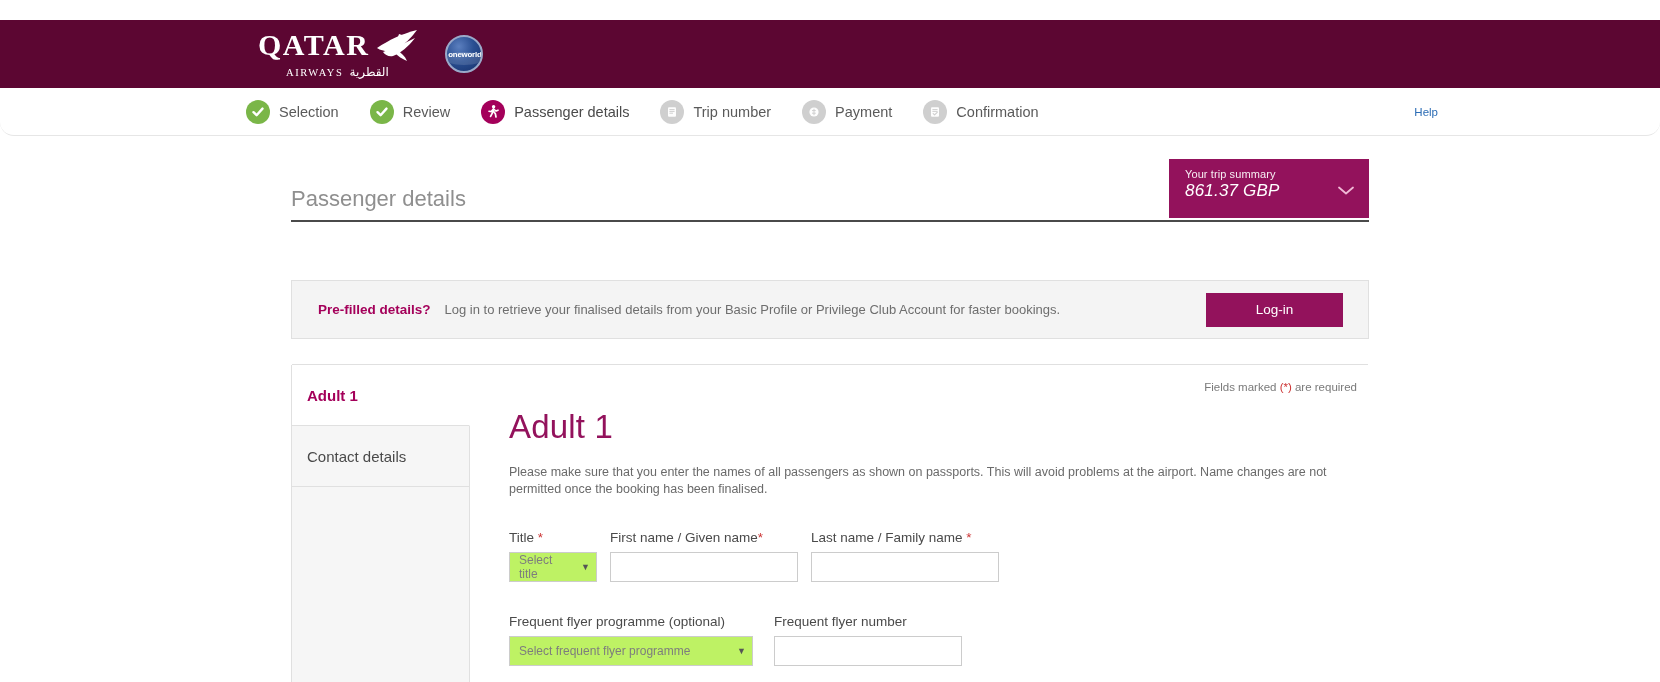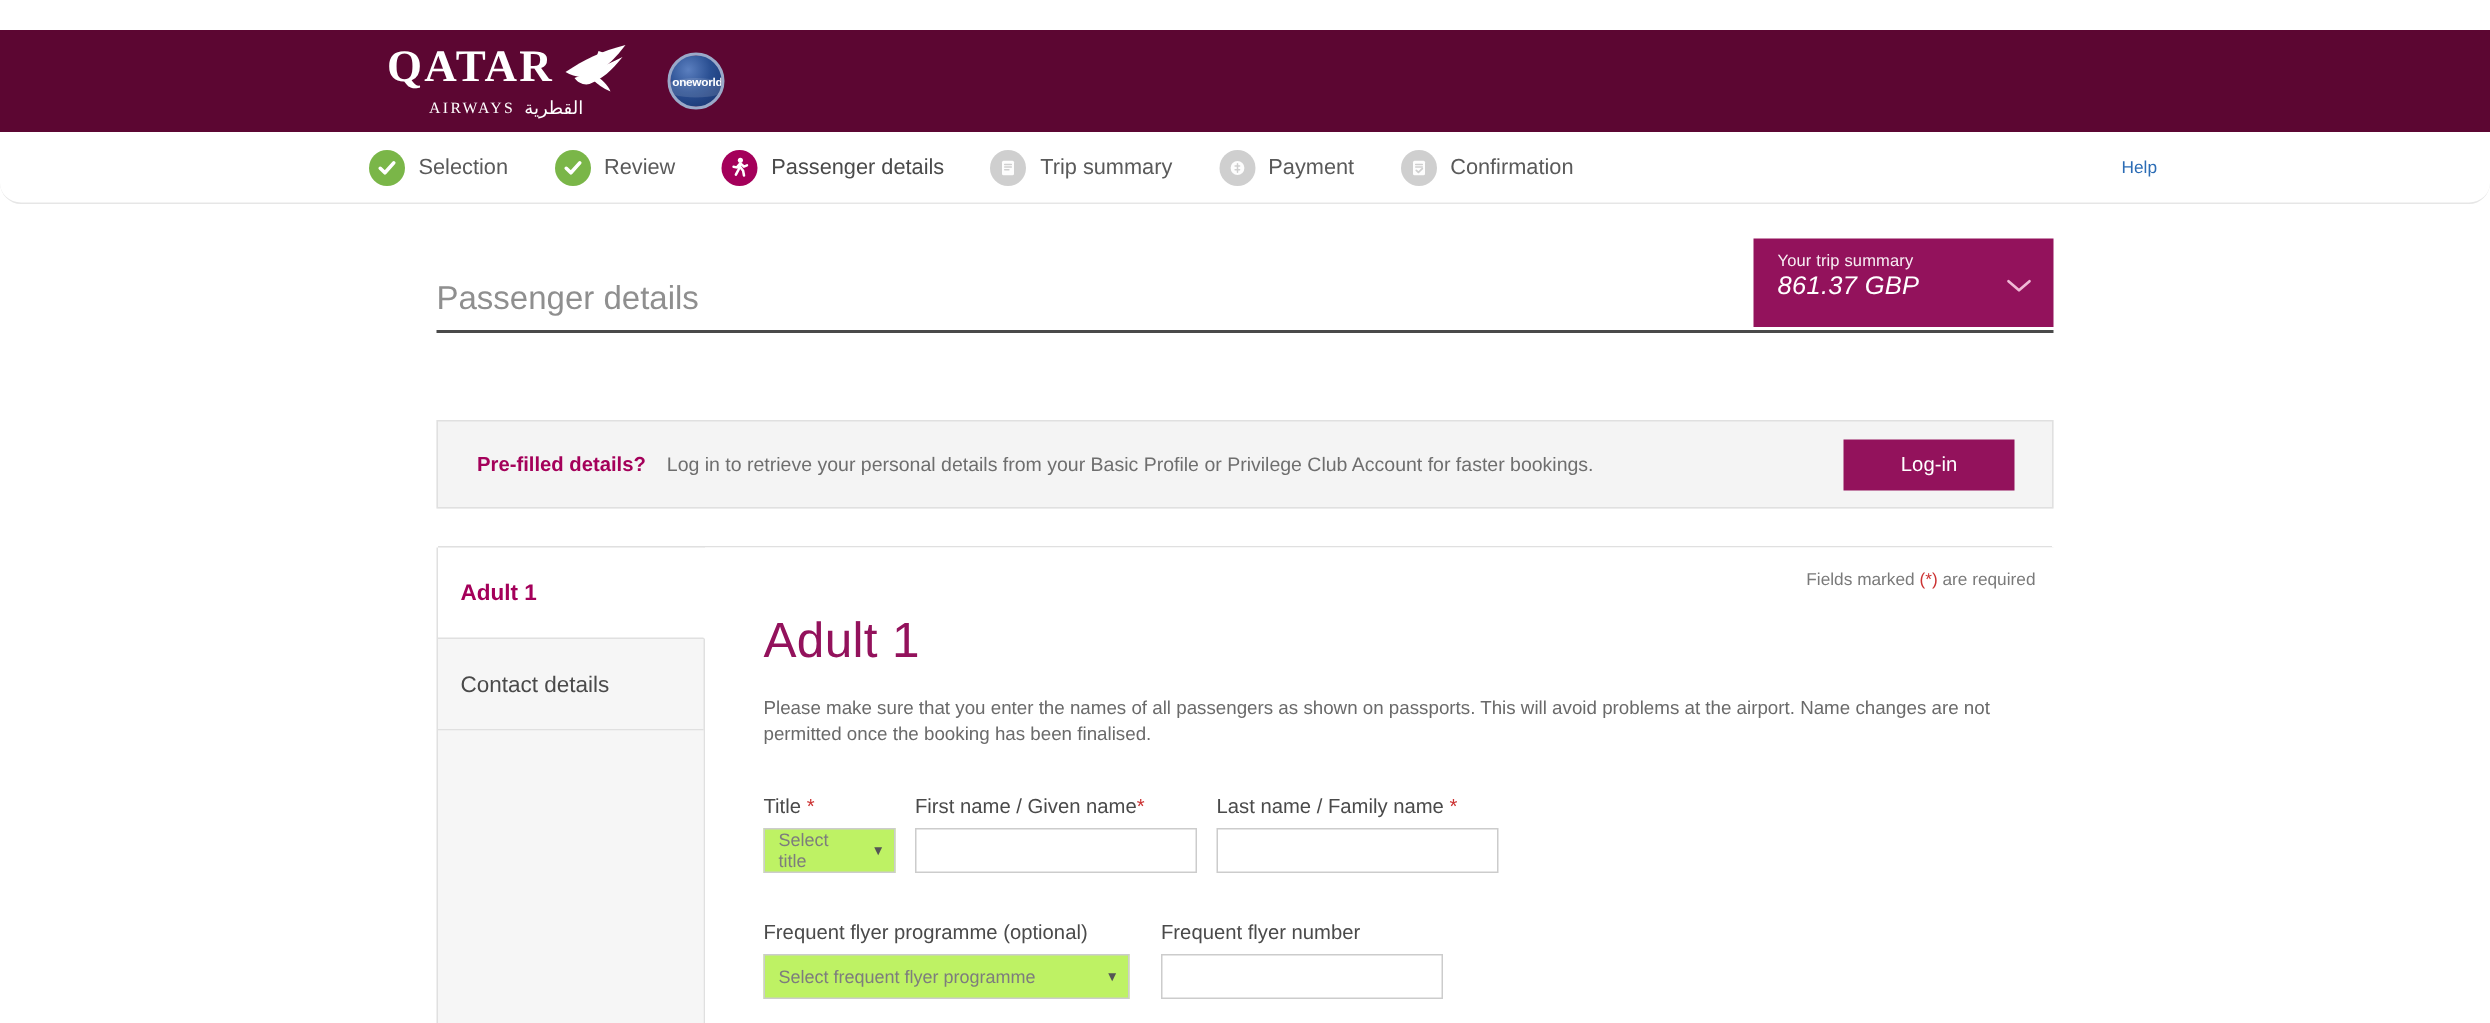--- a/index.html
+++ b/index.html
@@ -139,21 +139,21 @@
     display: flex; align-items: center;
     padding: 0 26px 0 26px;
     position: relative;
   }
   .prefill-strong { color: #a4005a; font-size: 13.5px; font-weight: bold; margin-right: 14px; }
   .prefill-text { color: #6e6e6e; font-size: 13px; }
   .prefill-text a { color: #6e6e6e; text-decoration: none; }
   .login-btn {
     position: absolute;
     right: 25px;
-    width: 114px; height: 34px;
+    width: 137px; height: 34px;
     background: #93125c;
     color: #fff;
     border: none;
     font-size: 13.5px;
     font-family: "Liberation Sans", sans-serif;
     cursor: pointer;
   }
 
   
   .panel {
@@ -309,21 +309,21 @@
     <span class="step-label active">Passenger details</span>
   </div>
 
   <div class="step">
     <span class="step-icon todo">
       <svg width="14" height="14" viewBox="0 0 14 14">
         <rect x="3" y="2.2" width="8" height="9.6" rx="1" fill="#ffffff" opacity=".95"></rect>
         <path d="M4.8 4.6 H9.2 M4.8 6.4 H9.2 M4.8 8.2 H7.6" stroke="#cfcfcf" stroke-width="1" stroke-linecap="round"></path>
       </svg>
     </span>
-    <span class="step-label">Trip summary</span>
+    <span class="step-label">Trip number</span>
   </div>
 
   <div class="step">
     <span class="step-icon todo">
       <svg width="14" height="14" viewBox="0 0 14 14">
         <circle cx="7" cy="7" r="4.6" fill="#ffffff" opacity=".95"></circle>
         <path d="M7 4.2 V9.8 M5.4 5.6 H8.4 M5.4 8.2 H8.4" stroke="#cfcfcf" stroke-width="1" stroke-linecap="round"></path>
       </svg>
     </span>
     <span class="step-label">Payment</span>
@@ -355,21 +355,21 @@
           <div class="ts-amount">861.37 GBP</div>
           <svg class="ts-chev" viewBox="0 0 18 11">
             <path d="M2 2.5 L9 8.5 L16 2.5" stroke="#f0b9d6" stroke-width="1.8" fill="none" stroke-linecap="round" stroke-linejoin="round"></path>
           </svg>
         </div>
       </div>
     </div>
 
     <div class="prefill">
       <span class="prefill-strong">Pre-filled details?</span>
-      <span class="prefill-text"><span>Log in to retrieve your personal details from your </span><a href="#">Basic Profile</a><span> or </span><a href="#">Privilege Club Account</a><span> for faster bookings.</span></span>
+      <span class="prefill-text"><span>Log in to retrieve your finalised details from your </span><a href="#">Basic Profile</a><span> or </span><a href="#">Privilege Club Account</a><span> for faster bookings.</span></span>
       <button class="login-btn">Log-in</button>
     </div>
 
     <div class="panel">
       <div class="panel-top-border"></div>
 
       <div class="side">
         <div class="side-tab active">
           <span>Adult 1</span>
         </div>

